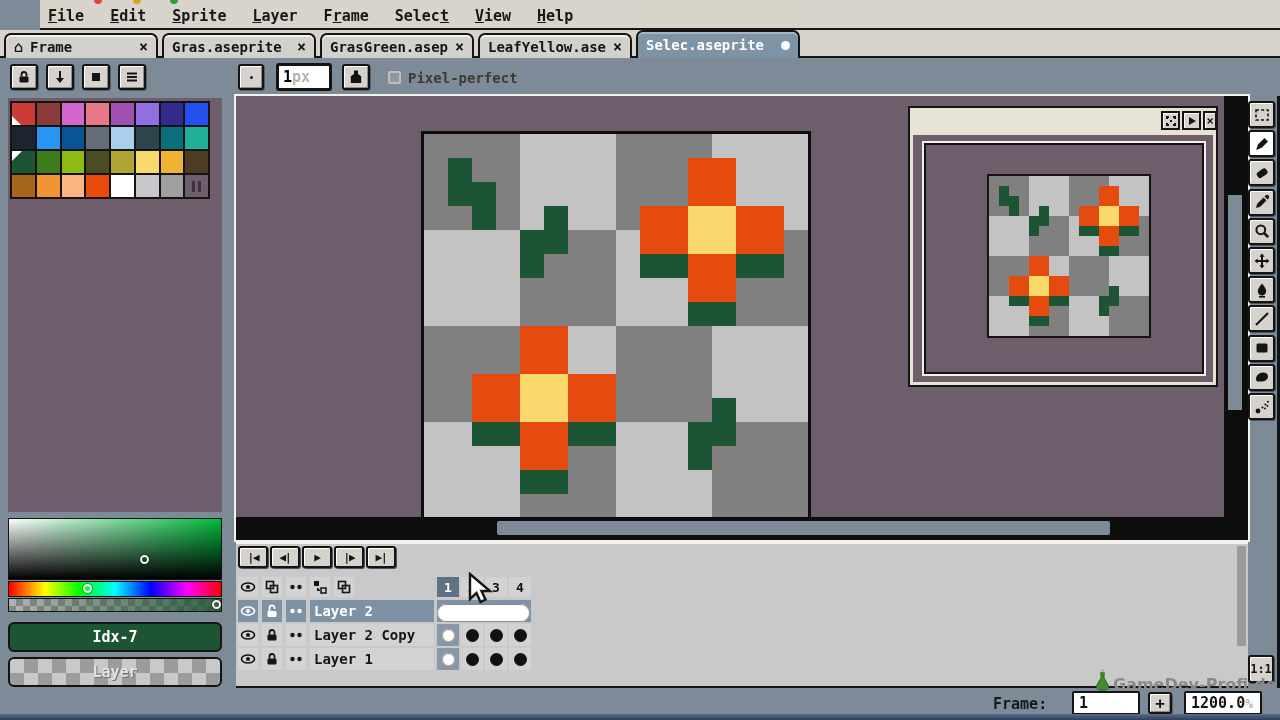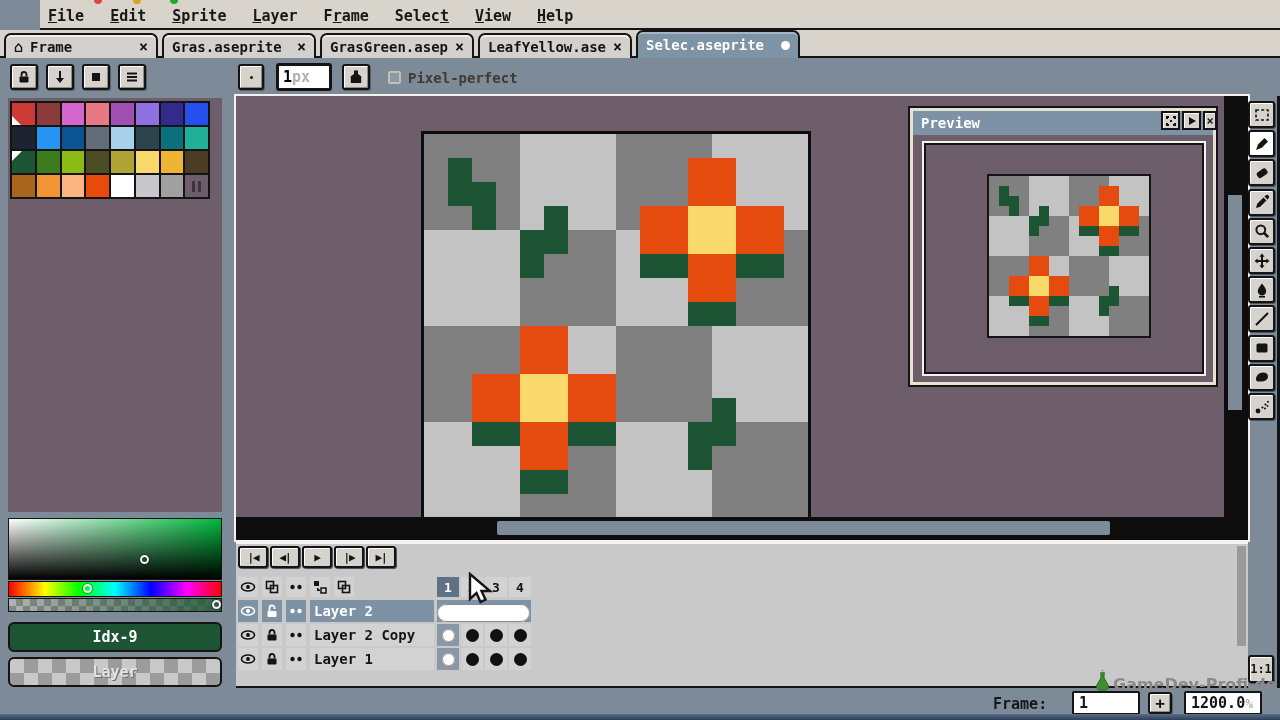--- a/index.html
+++ b/index.html
@@ -279,21 +279,21 @@
   <span class="picker-marker" style="left:131px; top:36px;"></span>
 </div>
 <div class="abs" id="hue-bar">
   <span class="picker-marker" style="left:74px; top:2px;"></span>
 </div>
 <div class="abs" id="alpha-bar">
   <div class="ov"></div>
   <span class="picker-marker" style="left:203px; top:1px;"></span>
 </div>
 <div class="abs bigbtn" id="idx-btn">
-    <span>Idx-9</span>
+    <span>Idx-7</span>
   </div>
 <div class="abs bigbtn" id="mask-btn">
     <span>Layer</span>
   </div>
 
 <div class="abs" id="viewport">
   <div id="canvas-frame">
     <div id="canvas-grid">
         <div style="background: rgb(128, 128, 128);"></div>
         <div style="background: rgb(128, 128, 128);"></div>
@@ -555,23 +555,20 @@
   </div>
   <div id="vscroll">
       <div class="thumb"></div>
     </div>
   <div id="hscroll">
       <div class="thumb"></div>
     </div>
 </div>
 
 <div class="abs" id="preview-panel">
-  <div id="preview-title">
-    <span class="t">Preview</span>
-  </div>
   <div class="mini-btn" style="left:251px;">
     <svg width="12" height="12" viewBox="0 0 12 12" fill="#141414">
       <path d="M1 1h3v2H3v1H1zM8 1h3v3H9V3H8zM1 8h2v1h1v2H1zM9 8h2v3H8V9h1z"></path>
         <rect x="5" y="5" width="2" height="2"></rect>
     </svg>
   </div>
   <div class="mini-btn" style="left:272px;">
     <svg width="10" height="10" viewBox="0 0 10 10">
         <path fill="#141414" d="M2 1l7 4-7 4z"></path>
       </svg>

